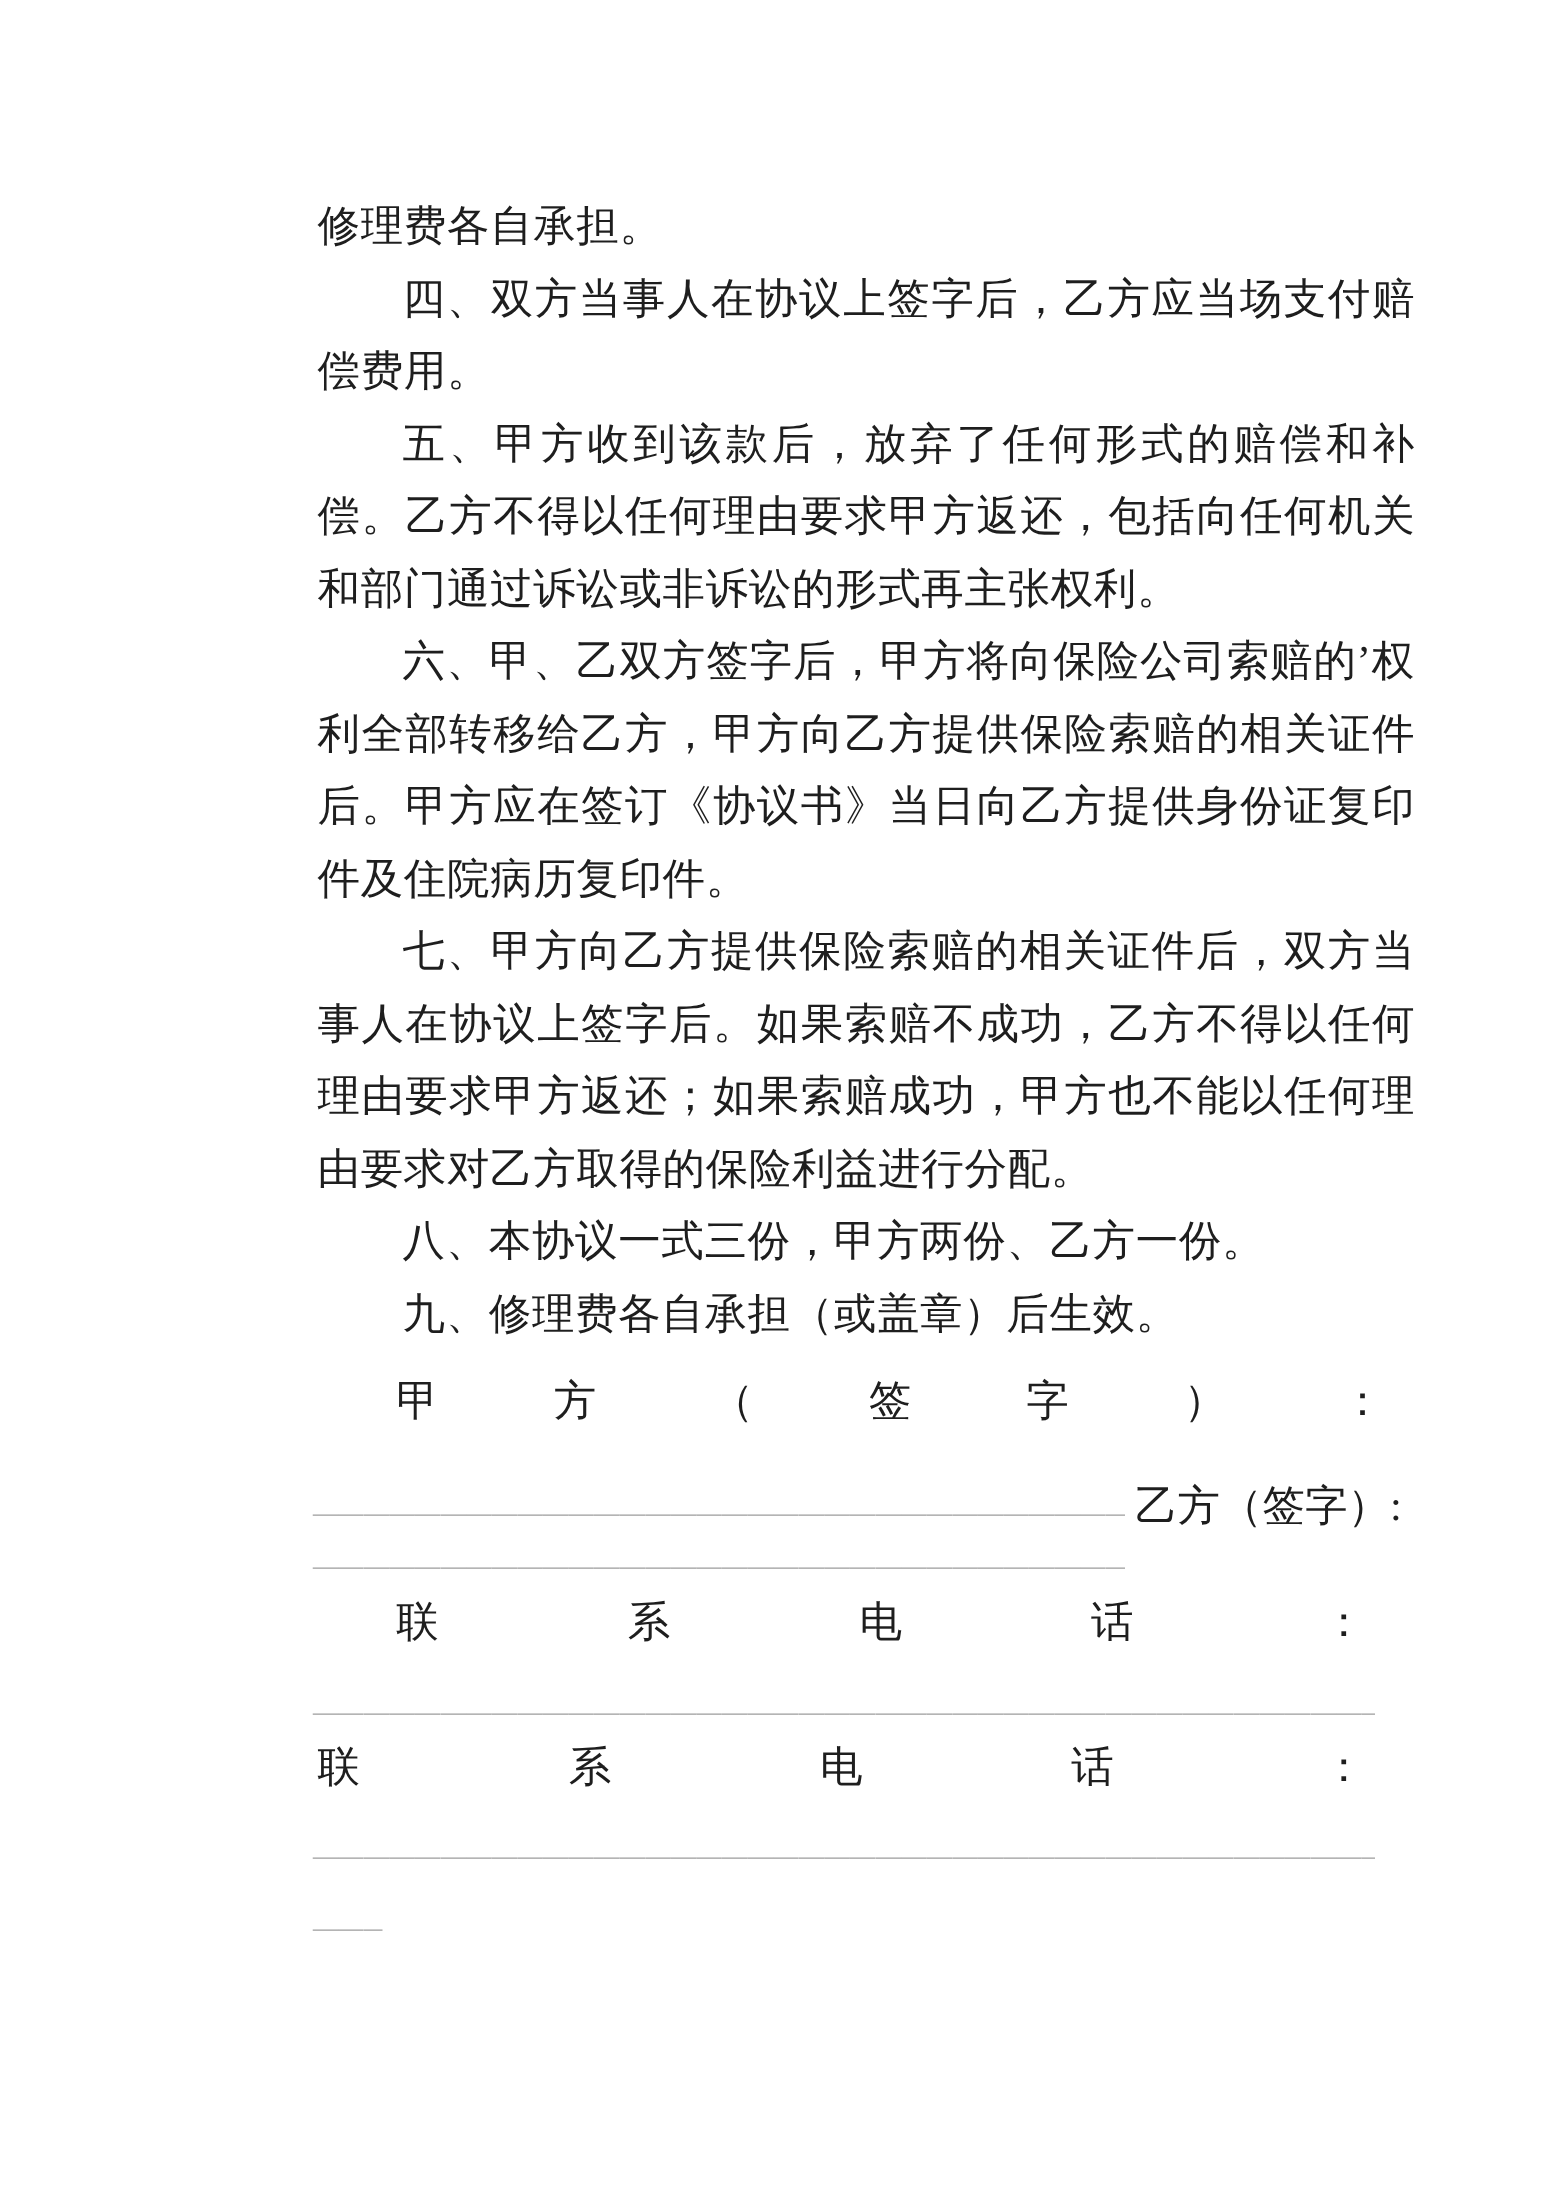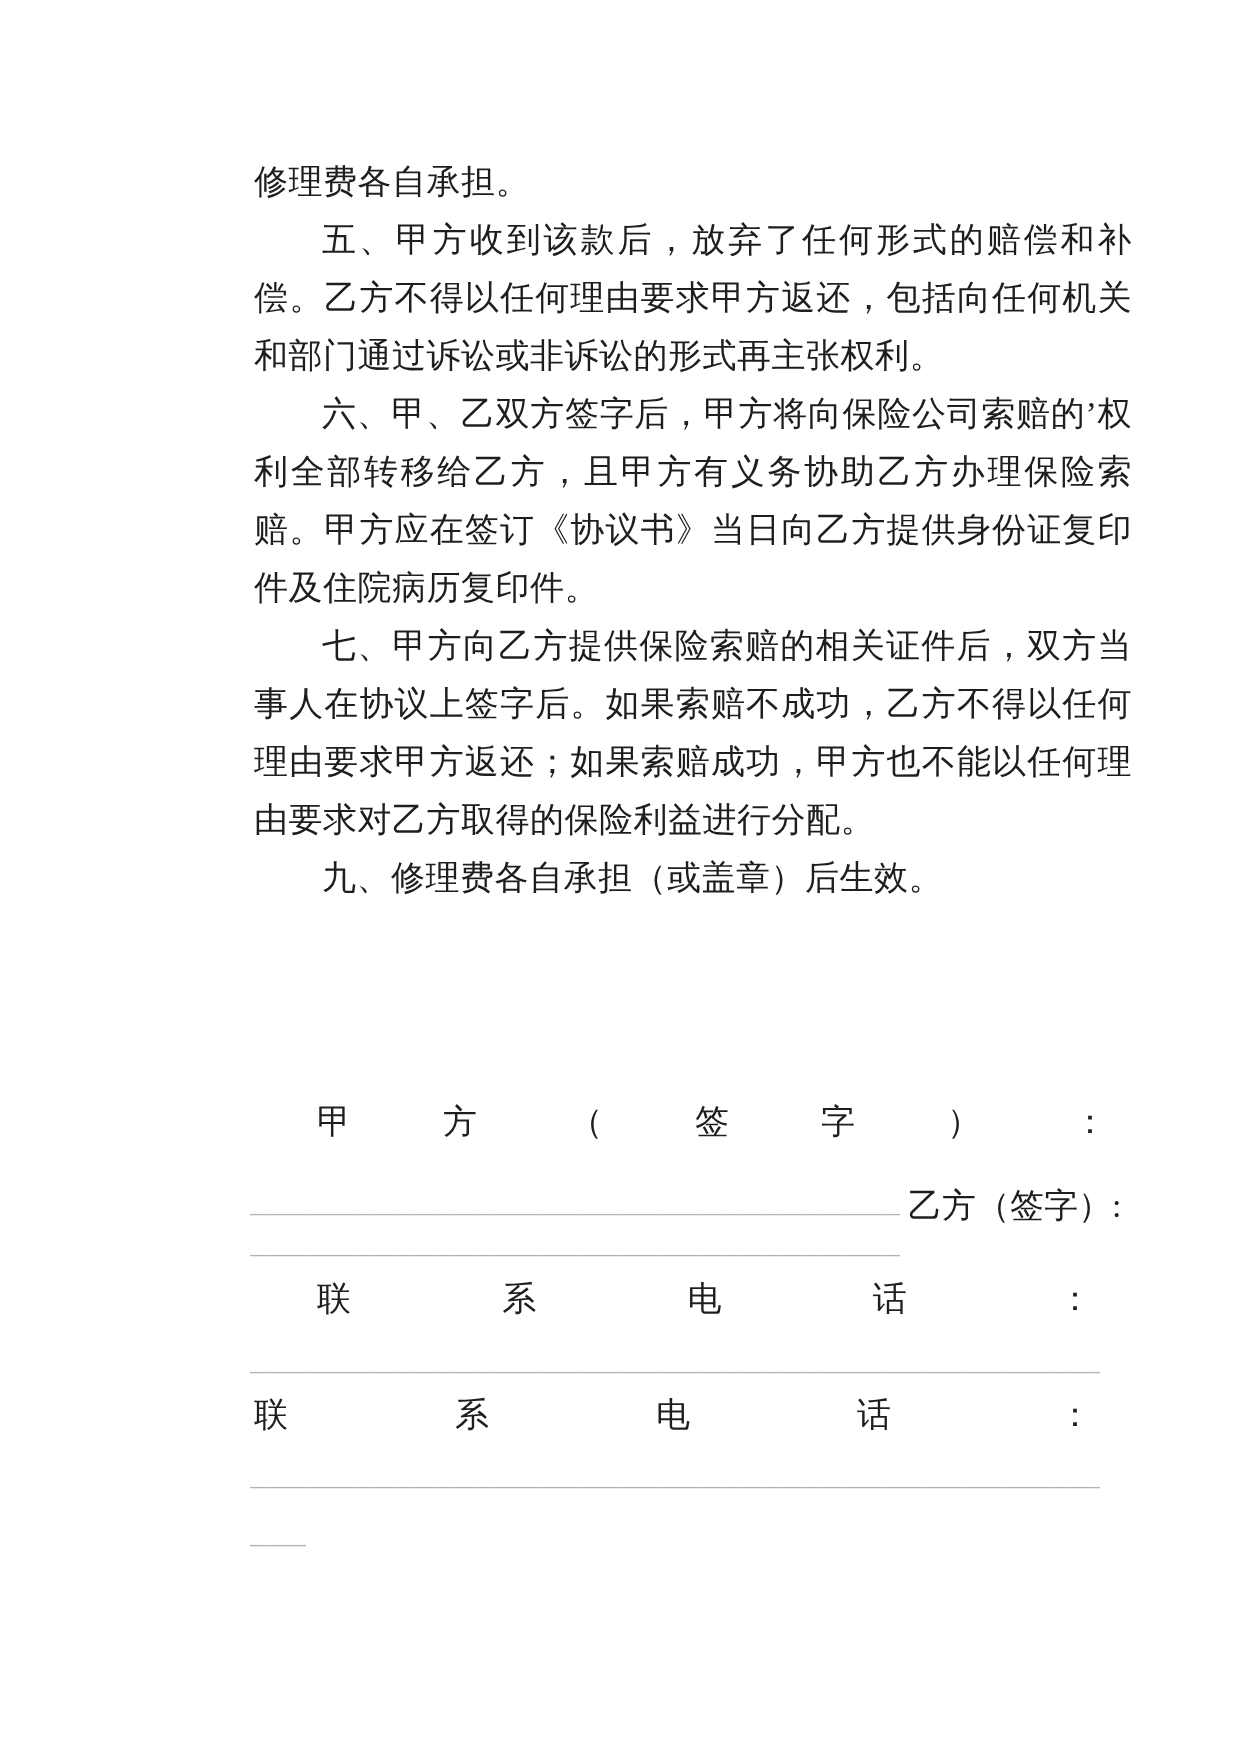--- a/index.html
+++ b/index.html
@@ -75,23 +75,25 @@
     margin-top: 30px;
   }
 </style>
 </head>
 <body>
 
 <div class="page">
 
   <div class="body-text">
     <p>修理费各自承担。</p>
+    <p class="indent">四、双方当事人在协议上签字后，乙方应当场支付赔偿费用。</p>
     <p class="indent">五、甲方收到该款后，放弃了任何形式的赔偿和补偿。乙方不得以任何理由要求甲方返还，包括向任何机关和部门通过诉讼或非诉讼的形式再主张权利。</p>
-    <p class="indent">六、甲、乙双方签字后，甲方将向保险公司索赔的’权利全部转移给乙方，且甲方有义务协助乙方办理保险索赔。甲方应在签订《协议书》当日向乙方提供身份证复印件及住院病历复印件。</p>
+    <p class="indent">六、甲、乙双方签字后，甲方将向保险公司索赔的’权利全部转移给乙方，甲方向乙方提供保险索赔的相关证件后。甲方应在签订《协议书》当日向乙方提供身份证复印件及住院病历复印件。</p>
     <p class="indent">七、甲方向乙方提供保险索赔的相关证件后，双方当事人在协议上签字后。如果索赔不成功，乙方不得以任何理由要求甲方返还；如果索赔成功，甲方也不能以任何理由要求对乙方取得的保险利益进行分配。</p>
+    <p class="indent">八、本协议一式三份，甲方两份、乙方一份。</p>
     <p class="indent">九、修理费各自承担（或盖章）后生效。</p>
   </div>
 
   <div class="sig-row spread row-party-a">
     <span>甲</span>
     <span>方</span>
     <span>（</span>
     <span>签</span>
     <span>字</span>
     <span>）</span>

